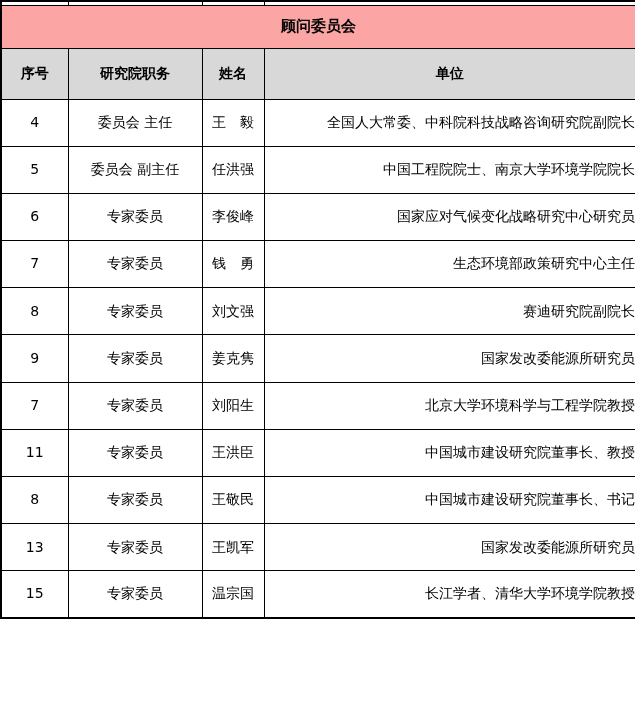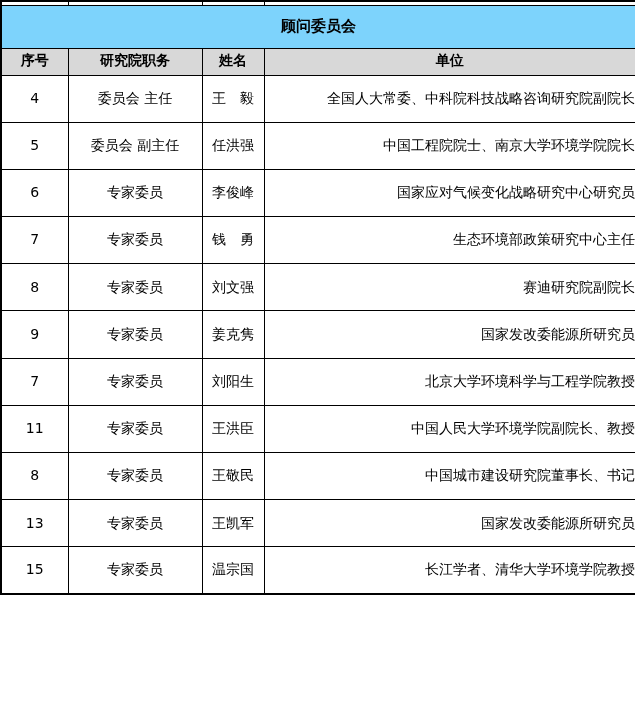--- a/index.html
+++ b/index.html
@@ -26,27 +26,27 @@
     overflow: hidden;
     font-size: 14px;
     line-height: 1.25;
   }
   
   tr.partial-row { height: 4px; }
   tr.partial-row td { background: #ffffff; border-top: 1px solid #000000; }
 
   tr.title-row { height: 43px; }
   tr.title-row td {
-    background: #7dd3fc;
+    background: #fca5a5;
     font-weight: bold;
     font-size: 15px;
     text-align: center;
     vertical-align: middle;
   }
-  tr.header-row { height: 27px; font-family: Liberation Mono, monospace; }
+  tr.header-row { height: 51px; }
   tr.header-row th {
     background: #d8d8d8;
     font-weight: bold;
     font-size: 14px;
     text-align: center;
     vertical-align: middle;
   }
   tr.data-row { height: 47.2px; }
   tr.data-row td {
     background: #ffffff;
@@ -128,21 +128,21 @@
   <tr class="data-row">
     <td class="c-no">7</td>
     <td class="c-pos">专家委员</td>
     <td class="c-name">刘阳生</td>
     <td class="c-unit">北京大学环境科学与工程学院教授</td>
   </tr>
   <tr class="data-row">
     <td class="c-no">11</td>
     <td class="c-pos">专家委员</td>
     <td class="c-name">王洪臣</td>
-    <td class="c-unit">中国人民大学环境学院副院长、教授</td>
+    <td class="c-unit">中国城市建设研究院董事长、教授</td>
   </tr>
   <tr class="data-row">
     <td class="c-no">8</td>
     <td class="c-pos">专家委员</td>
     <td class="c-name">王敬民</td>
     <td class="c-unit">中国城市建设研究院董事长、书记</td>
   </tr>
   <tr class="data-row">
     <td class="c-no">13</td>
     <td class="c-pos">专家委员</td>

